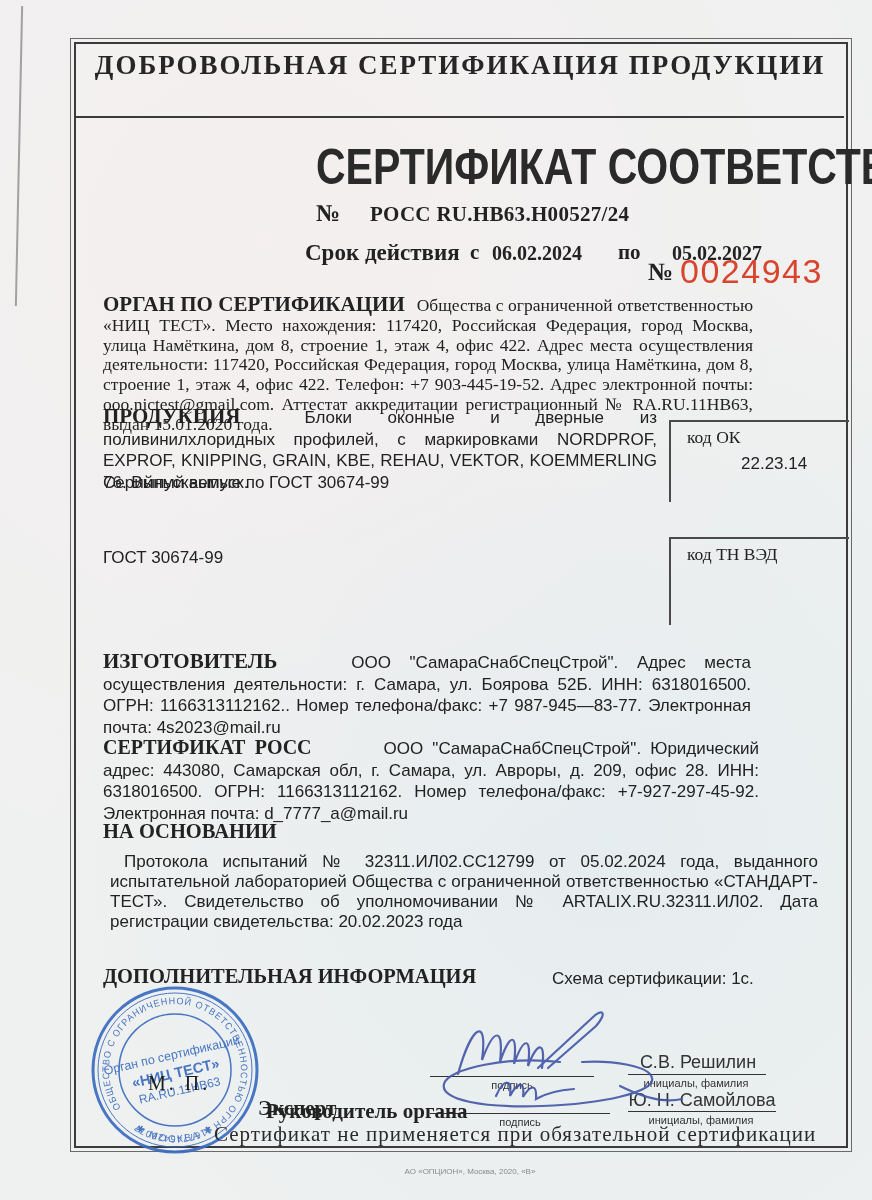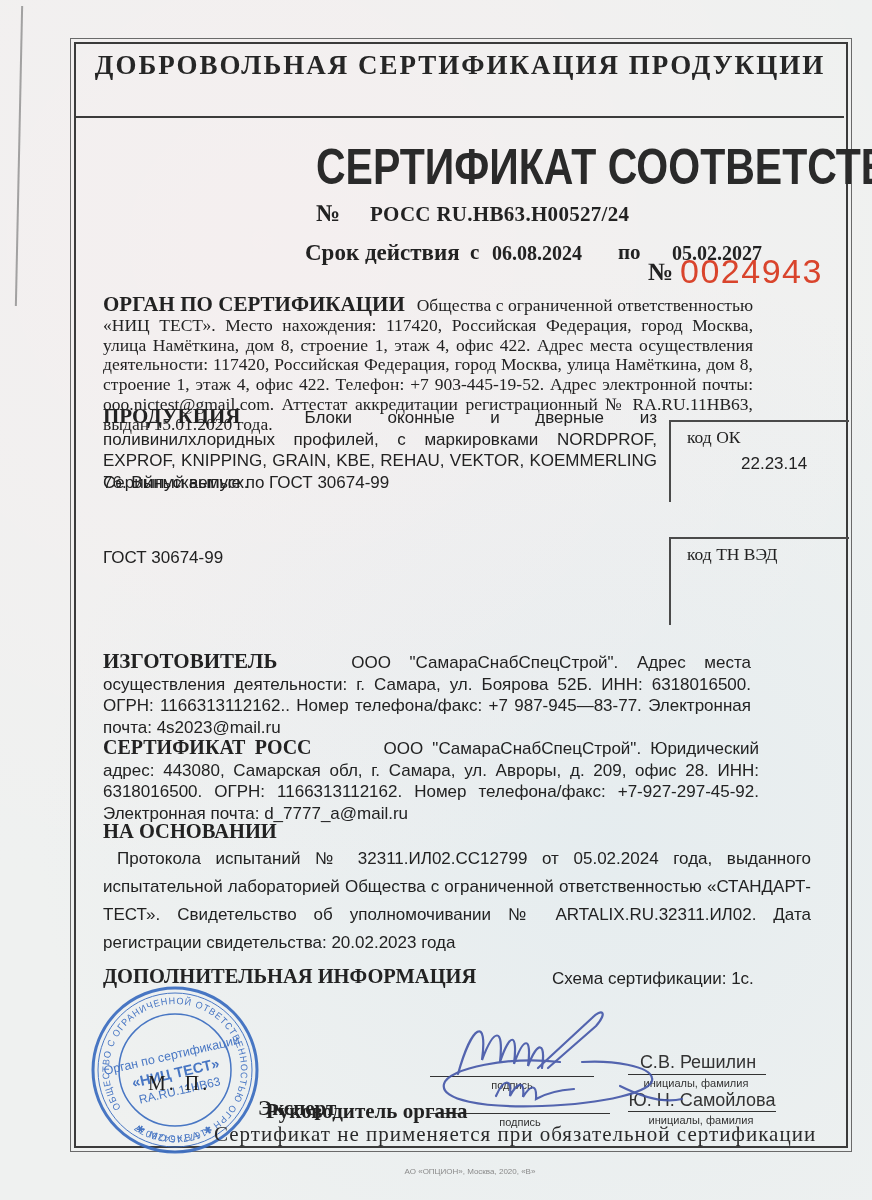--- a/index.html
+++ b/index.html
@@ -64,21 +64,21 @@
 
   .sec-izg{left:103px;top:651px;width:648px;font-size:17px;line-height:21.5px;}
   .sec-izg b{font-size:21px;}
   .sec-izg .gap{width:74px;}
 
   .sec-vydan{left:103px;top:737px;width:656px;font-size:17px;line-height:21.5px;}
   .sec-vydan b{font-size:20px;}
   .sec-vydan .gap{width:72px;}
 
   .basis-title{position:absolute;left:103px;top:820px;font-size:20.5px;font-weight:bold;}
-  .basis-body{position:absolute;left:103px;top:845px;width:708px;font-size:17px;line-height:28px;text-align:justify;text-indent:14px;margin:0;}
+  .basis-body{position:absolute;left:103px;top:845px;width:708px;font-size:17px;line-height:20px;text-align:justify;text-indent:14px;margin:7px;}
 
   .dop-title{position:absolute;left:103px;top:965px;font-size:20.5px;font-weight:bold;}
   .scheme{position:absolute;left:552px;top:969px;font-size:17px;}
 
   .stamp{position:absolute;left:90px;top:985px;width:170px;height:170px;opacity:.92;z-index:2;}
   .mp-label{position:absolute;left:148px;top:1072px;font-size:20px;letter-spacing:3px;color:#1d1d1d;z-index:3;}
 
   .role-1{position:absolute;left:266px;top:1056px;font-size:21px;font-weight:bold;z-index:3;margin-top:43px;}
   .role-2{position:absolute;left:258px;top:1096px;font-size:21px;font-weight:bold;z-index:3;}
   .sigline{position:absolute;border-top:1.5px solid #333;}
@@ -115,21 +115,21 @@
   <div class="banner serif">ДОБРОВОЛЬНАЯ СЕРТИФИКАЦИЯ ПРОДУКЦИИ</div>
   <div class="banner-divider"></div>
 
   <div class="doc-title sans">СЕРТИФИКАТ СООТВЕТСТВИЯ</div>
 
   <span class="cert-no-label serif abs">№</span>
   <span class="cert-no-value serif abs">РОСС RU.НВ63.Н00527/24</span>
 
   <span class="validity-label serif abs">Срок действия</span>
   <span class="validity-c serif abs">с</span>
-  <span class="date-from serif abs">06.08.2024</span>
+  <span class="date-from serif abs">06.02.2024</span>
   <span class="validity-po serif abs">по</span>
   <span class="date-to serif abs">05.02.2027</span>
 
   <span class="blank-no-sign serif abs">№</span>
   <span class="blank-no sans abs">0024943</span>
 
   <p class="sec sec-organ serif"><b>ОРГАН ПО СЕРТИФИКАЦИИ</b><span class="gap"></span><span>Общества с ограниченной ответственностью «НИЦ ТЕСТ». Место нахождения: 117420, Российская Федерация, город Москва, улица Намёткина, дом 8, строение 1, этаж 4, офис 422. Адрес места осуществления деятельности: 117420, Российская Федерация, город Москва, улица Намёткина, дом 8, строение 1, этаж 4, офис 422. Телефон: +7 903-445-19-52. Адрес электронной почты: ooo.nictest@gmail.com. Аттестат аккредитации регистрационный № RA.RU.11НВ63, выдан 15.01.2020 года.</span></p>
 
   <p class="sec sec-prod sans"><b>ПРОДУКЦИЯ</b><span class="gap"></span><span>Блоки оконные и дверные из поливинилхлоридных профилей, с маркировками NORDPROF, EXPROF, KNIPPING, GRAIN, KBE, REHAU, VEKTOR, KOEMMERLING 76. Выпускаемые по ГОСТ 30674-99</span></p>
   <div class="serial sans">Серийный выпуск.</div>

